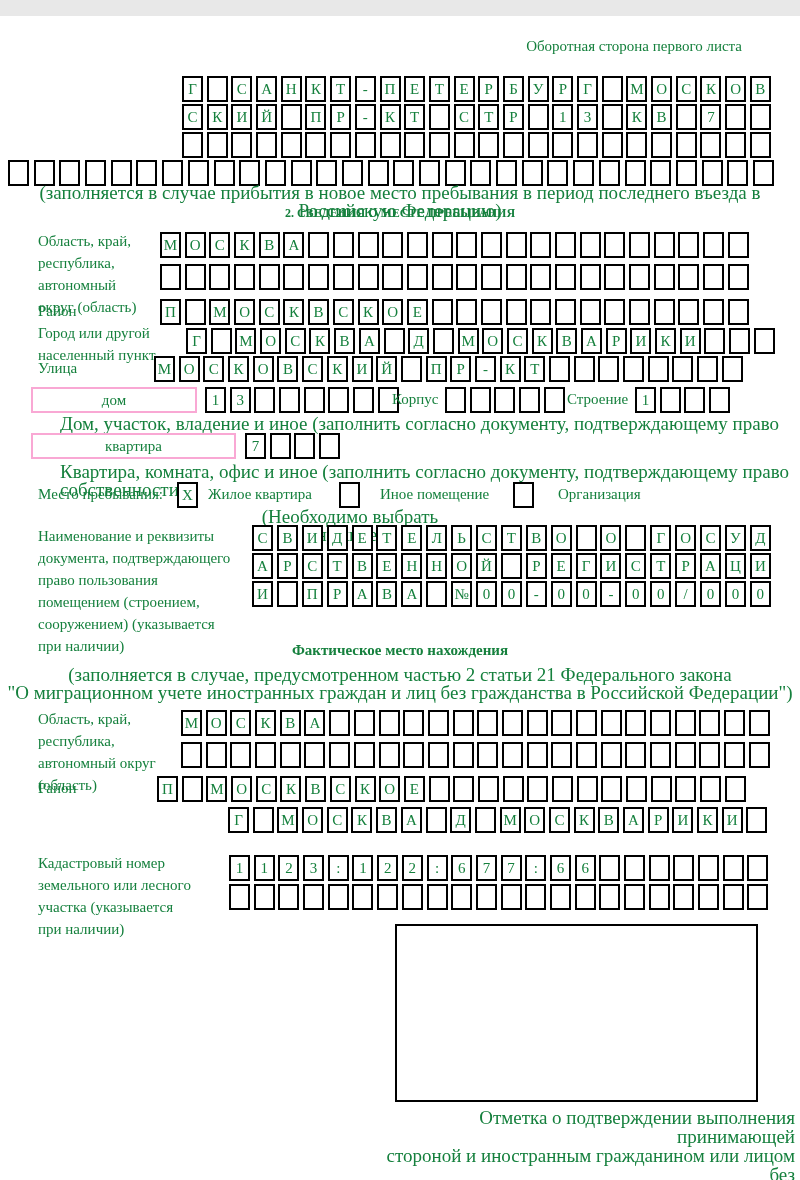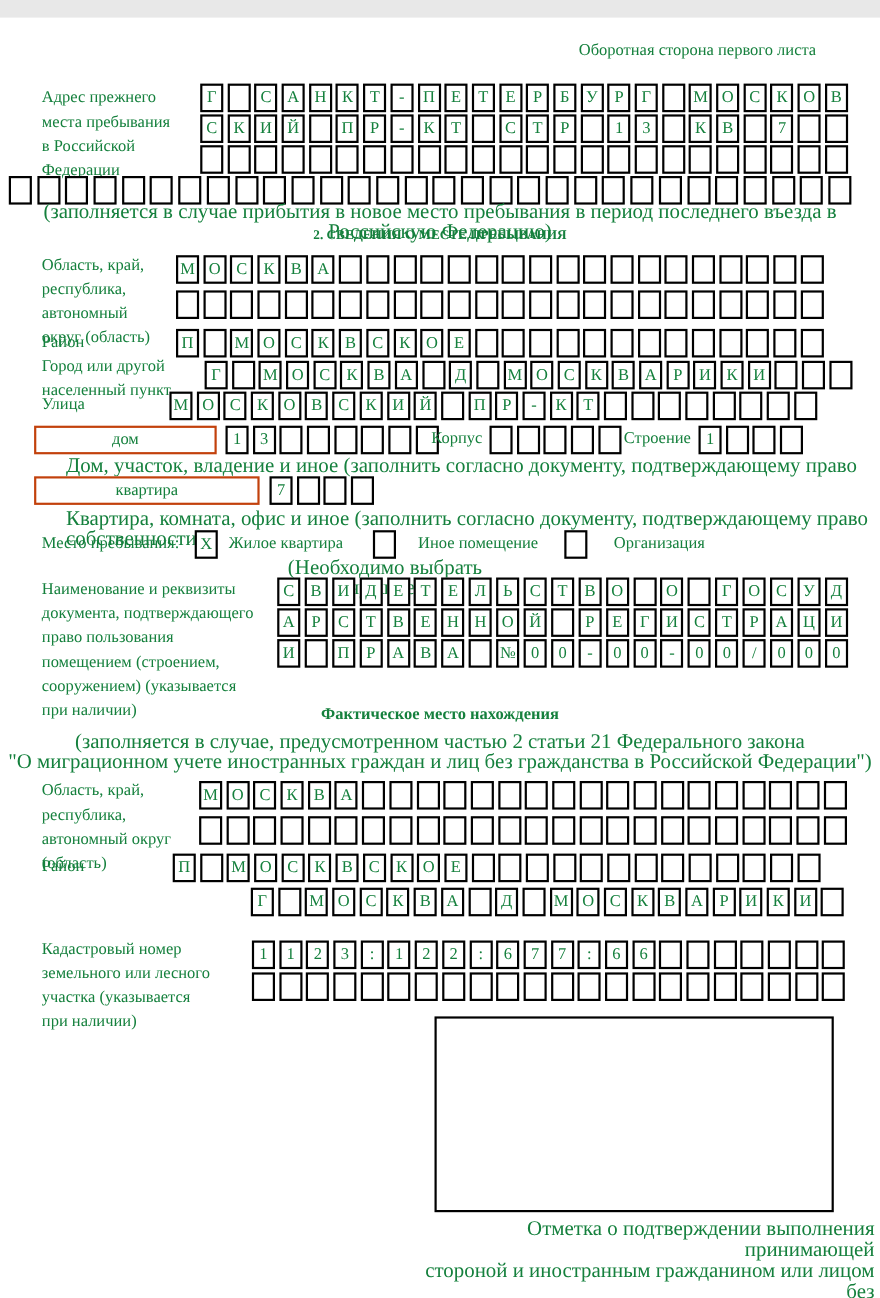--- a/index.html
+++ b/index.html
@@ -13,39 +13,35 @@
   .lbl{line-height:22px;white-space:pre-line;}
   .cellrow{position:absolute;display:flex;gap:3.7px;}
   .cellrow.g39{gap:3.9px;}
   .cellrow.g47{gap:4.7px;}
   .cell{
     box-sizing:border-box;width:21px;height:26px;border:2px solid #000;
     display:flex;align-items:center;justify-content:center;
     font-size:15px;line-height:1;flex:0 0 auto;background:#fff;
   }
   .widebox{
-    position:absolute;box-sizing:border-box;height:26px;border:2px solid #c2410c;
+    position:absolute;box-sizing:border-box;height:26px;border:2px solid #f9a8d4;
     display:flex;align-items:center;justify-content:center;font-size:15px;background:#fff;
   }
   .center{left:0;width:800px;text-align:center;}
   .note{font-size:19px;line-height:18px;white-space:pre-line;}
   .bold{font-weight:bold;}
   .stampbox{position:absolute;box-sizing:border-box;border:2px solid #000;background:#fff;}
 </style>
 </head>
 <body>
 
 <div id="page">
 
   <div class="abs" style="top:22px;right:58px;">Оборотная сторона первого листа</div>
 
-  <div class="abs lbl" style="left:38px;top:62px;width:160px;">Адрес прежнего
-места пребывания
-в Российской
-Федерации</div>
   <div class="cellrow" style="left:182px;top:60px;">
       <div class="cell">Г</div>
       <div class="cell"></div>
       <div class="cell">С</div>
       <div class="cell">А</div>
       <div class="cell">Н</div>
       <div class="cell">К</div>
       <div class="cell">Т</div>
       <div class="cell">-</div>
       <div class="cell">П</div>

